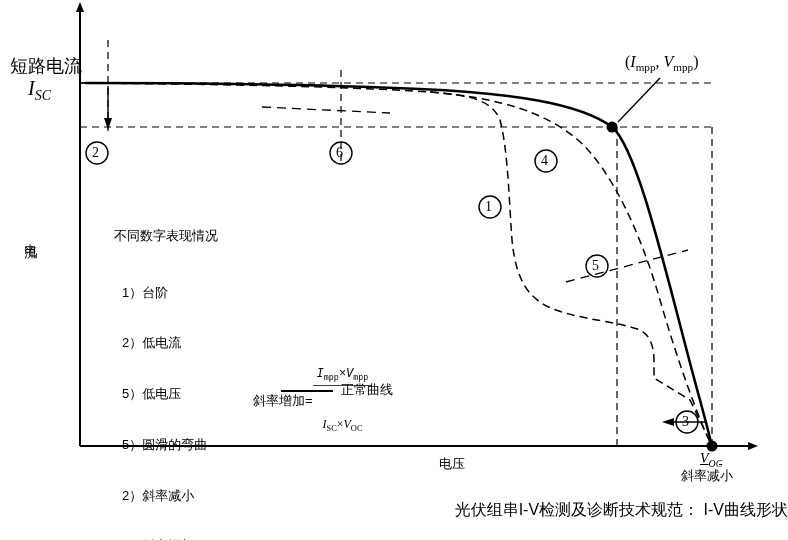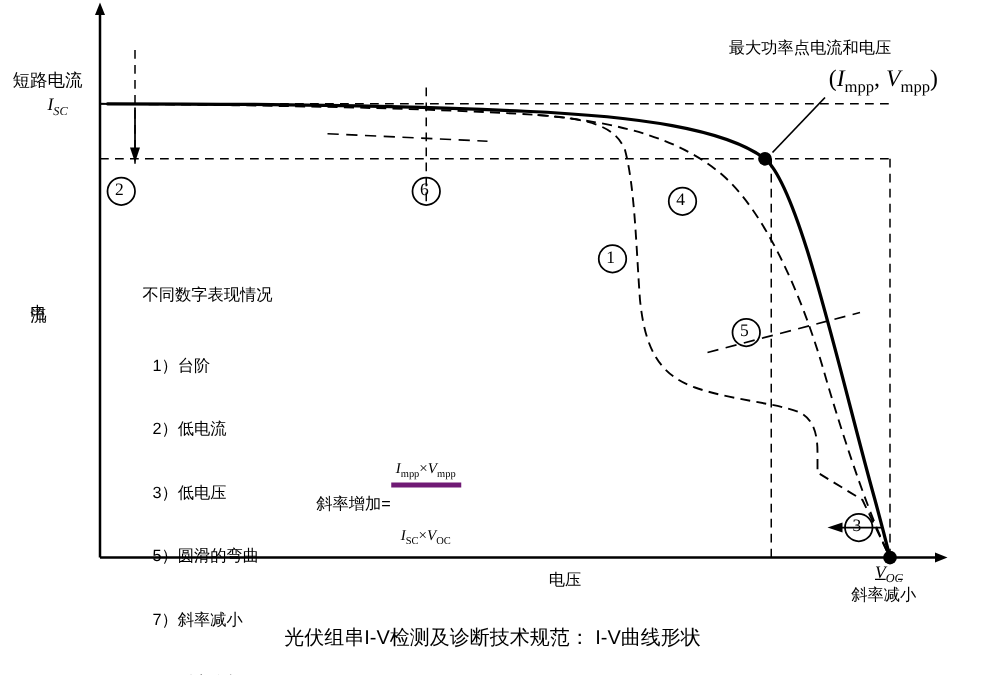--- a/index.html
+++ b/index.html
@@ -34,21 +34,21 @@
     font-size: 13px;
     line-height: 1.25;
     white-space: pre;
   }
   .serif { font-family: "Liberation Serif", serif; }
   .caption {
     position: absolute;
     left: 0;
     top: 500px;
     width: 788px;
-    text-align: center;
+    text-align: right;
     font-size: 16px;
     font-family: "Liberation Sans", sans-serif;
     color: #000;
   }
   .vertical {
     writing-mode: vertical-rl;
     text-orientation: upright;
     letter-spacing: 1px;
   }
   .legend-line {
@@ -62,21 +62,22 @@
   .frac {
     display: inline-block;
     vertical-align: middle;
     text-align: center;
     font-family: "Liberation Serif", serif;
     font-size: 12px;
   }
   .frac .num {
     display: block;
     padding: 0 4px 1px 4px;
-    border-bottom: 4px solid #701a75;
+    border-bottom: 1px solid #701a75;
+    font-family: Liberation Mono, monospace;
   }
   .frac .den {
     display: block;
     padding: 1px 4px 0 4px;
   }
   sub { font-size: 0.7em; }
   .italic { font-style: italic; }
   .legend-row { white-space: nowrap; }
   .notes-list div { margin-bottom: 2px; }
   .eq-wrap { display: flex; align-items: center; }
@@ -144,46 +145,48 @@
     </g>
   </svg>
 
   <div class="lbl serif" style="left:485px; top:198px; font-size:14px;">1</div>
   <div class="lbl serif" style="left:92px; top:144px; font-size:14px;">2</div>
   <div class="lbl serif" style="left:682px; top:413px; font-size:14px;">3</div>
   <div class="lbl serif" style="left:541px; top:152px; font-size:14px;">4</div>
   <div class="lbl serif" style="left:592px; top:257px; font-size:14px;">5</div>
   <div class="lbl serif" style="left:336px; top:144px; font-size:14px;">6</div>
 
-  <div class="lbl" style="left:10px; top:56px; font-size:14px;">短路电流</div>
-  <div class="lbl serif italic" style="left:38px; top:76px; font-size:14px;"><span>I</span><sub>SC</sub></div>
+  <div class="lbl" style="left:10px; top:56px; font-size:18px;font-family:Liberation Mono, monospace;">短路电流</div>
+  <div class="lbl serif italic" style="left:28px; top:76px; font-size:20px;"><span>I</span><sub>SC</sub></div>
 
   <div class="lbl vertical" style="left:22px; top:233px;">电流</div>
 
   <div class="lbl" style="left:392px; top:456px;margin-left:47px;">电压</div>
 
   <div class="lbl serif italic" style="left:700px; top:450px; font-size:14px;text-decoration:underline;"><span>V</span><sub>OC</sub></div>
   <div class="lbl" style="left:681px; top:468px; font-size:13px;">斜率减小</div>
 
-  <div class="lbl" style="left:583px; top:30px; font-size:13px;">最大功率点电流和电压</div>
-  <div class="lbl serif" style="left:625px; top:52px; font-size:19px;margin-left:38px;">(<span class="italic">I</span><sub>mpp</sub>, <span class="italic">V</span><sub>mpp</sub>)</div>
+  <div class="lbl serif" style="left:625px; top:52px; font-size:16px;">(<span class="italic">I</span><sub>mpp</sub>, <span class="italic">V</span><sub>mpp</sub>)</div>
 
   <div class="lbl" style="left:114px; top:228px;text-align:right;">不同数字表现情况</div>
   <div class="lbl notes-list" style="left:122px; top:252px;">
     <div>1）台阶</div>
     <div>2）低电流</div>
-    <div>3）低电压</div>
+    <div>5）低电压</div>
     <div>5）圆滑的弯曲</div>
-    <div>7）斜率减小</div>
+    <div>2）斜率减小</div>
     <div>6）斜率增加</div>
   </div>
 
   <div class="lbl eq-wrap" style="left:253px; top:337px;">
     <span>斜率增加=</span>
     <span class="frac">
       <span class="num"><span class="italic">I</span><sub>mpp</sub>×<span class="italic">V</span><sub>mpp</sub></span>
       <span class="den"><span class="italic">I</span><sub>SC</sub>×<span class="italic">V</span><sub>OC</sub></span>
     </span>
   </div>
 
+  <div class="lbl legend-row" style="left:281px; top:382px;">
+    <span class="legend-line"></span><span>正常曲线</span>
+  </div>
 
   <div class="caption">光伏组串I-V检测及诊断技术规范： I-V曲线形状</div>
 </div>
 
 </body></html>

